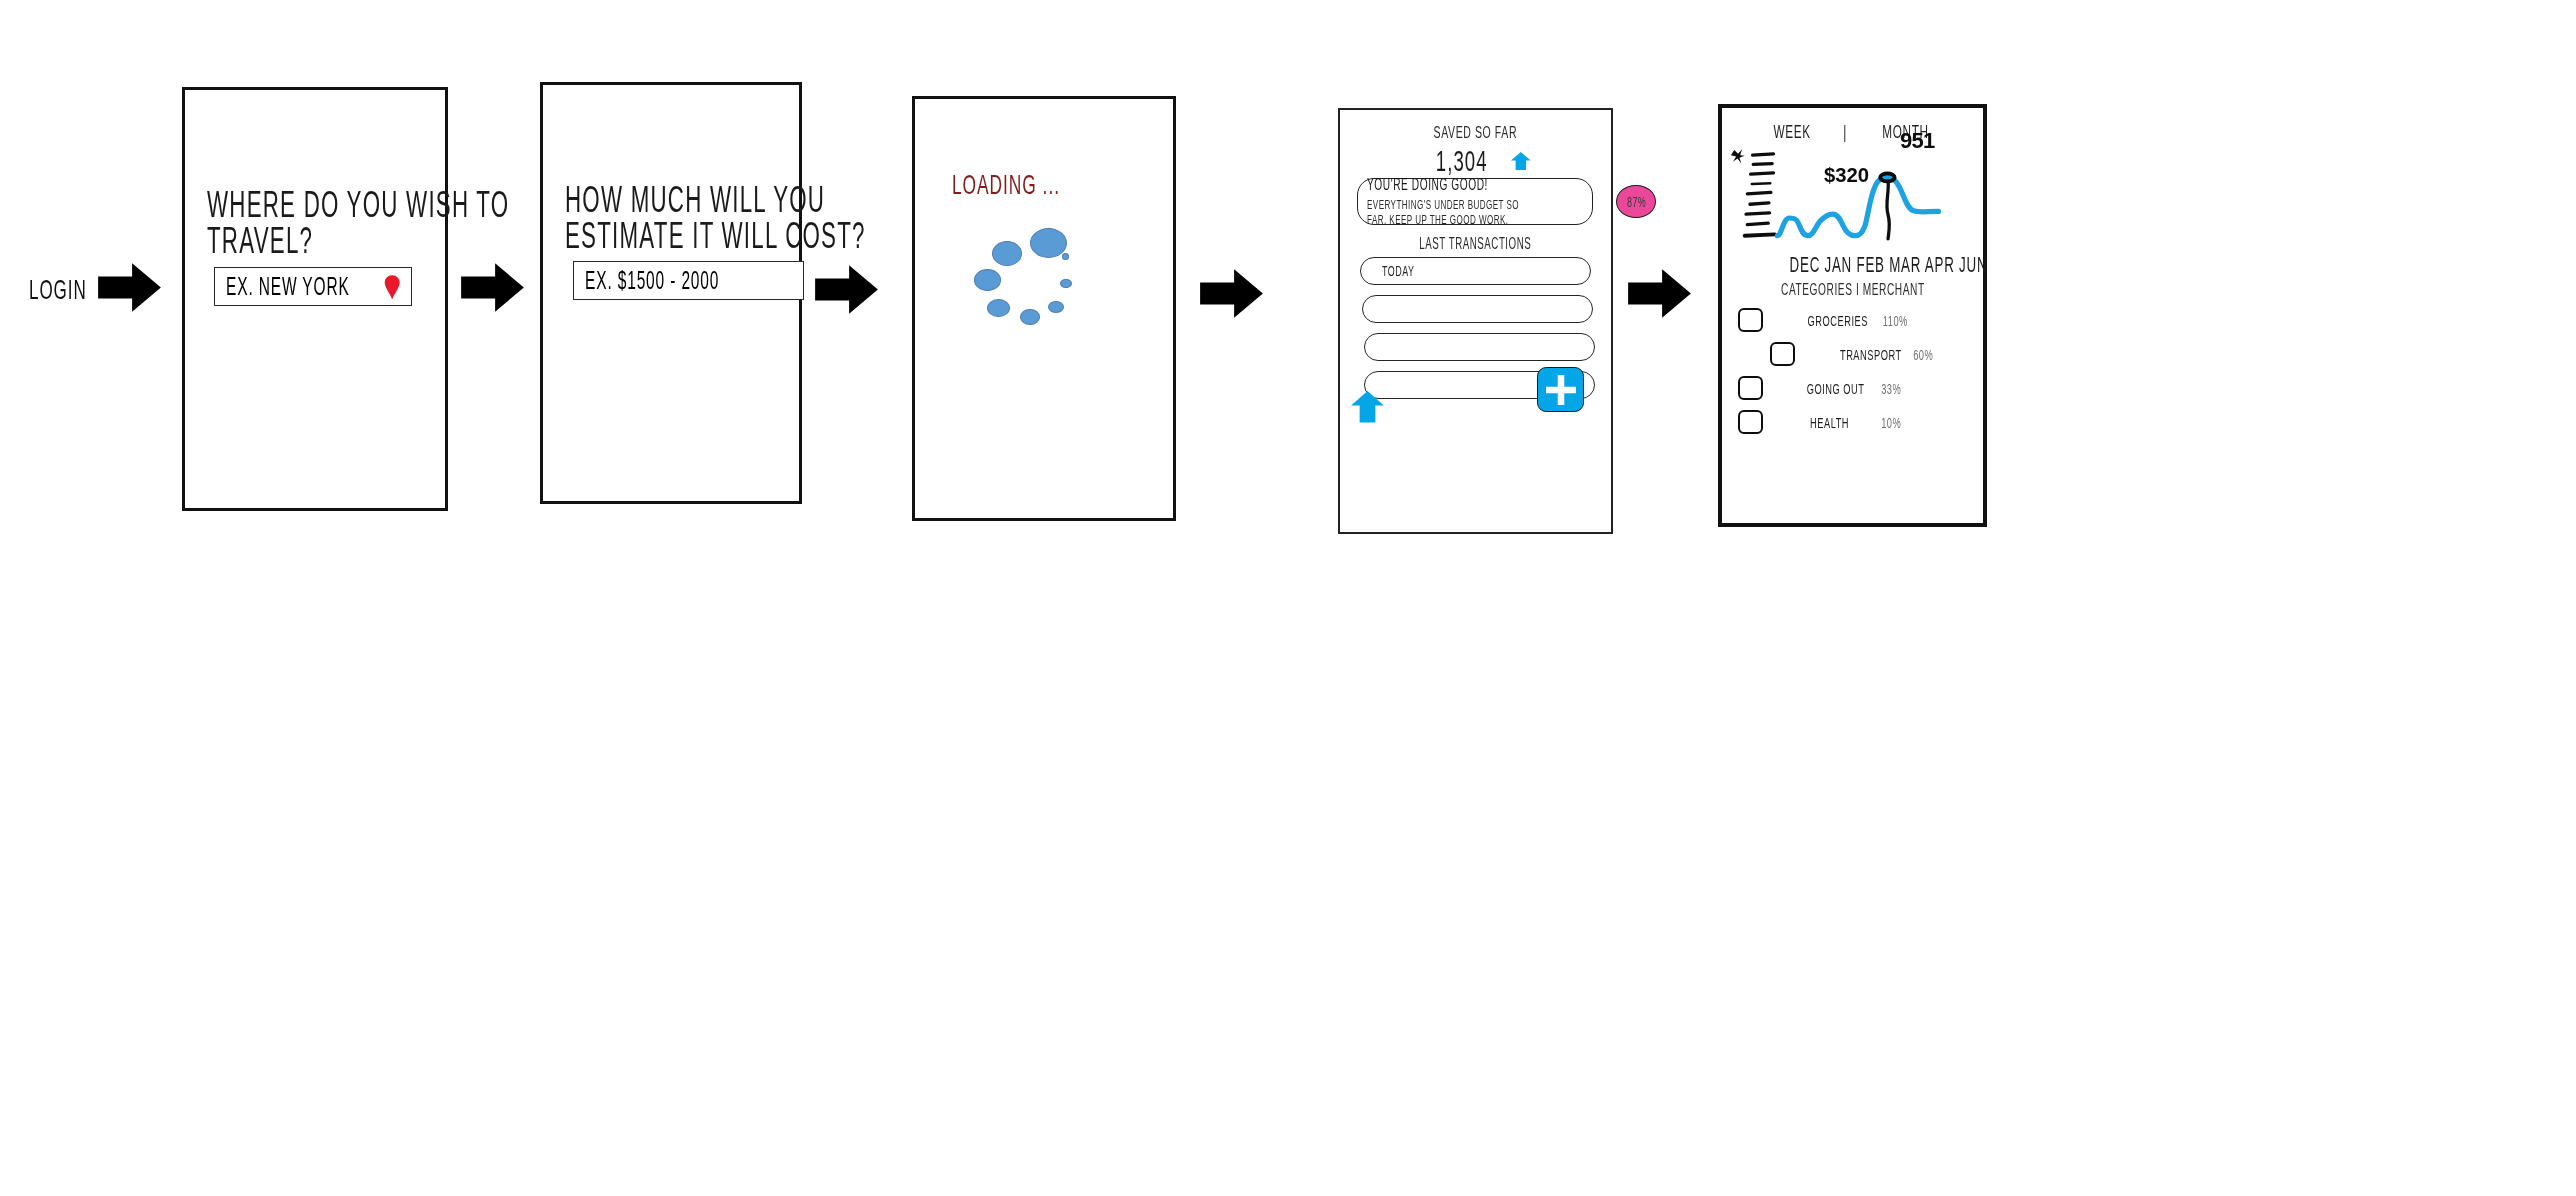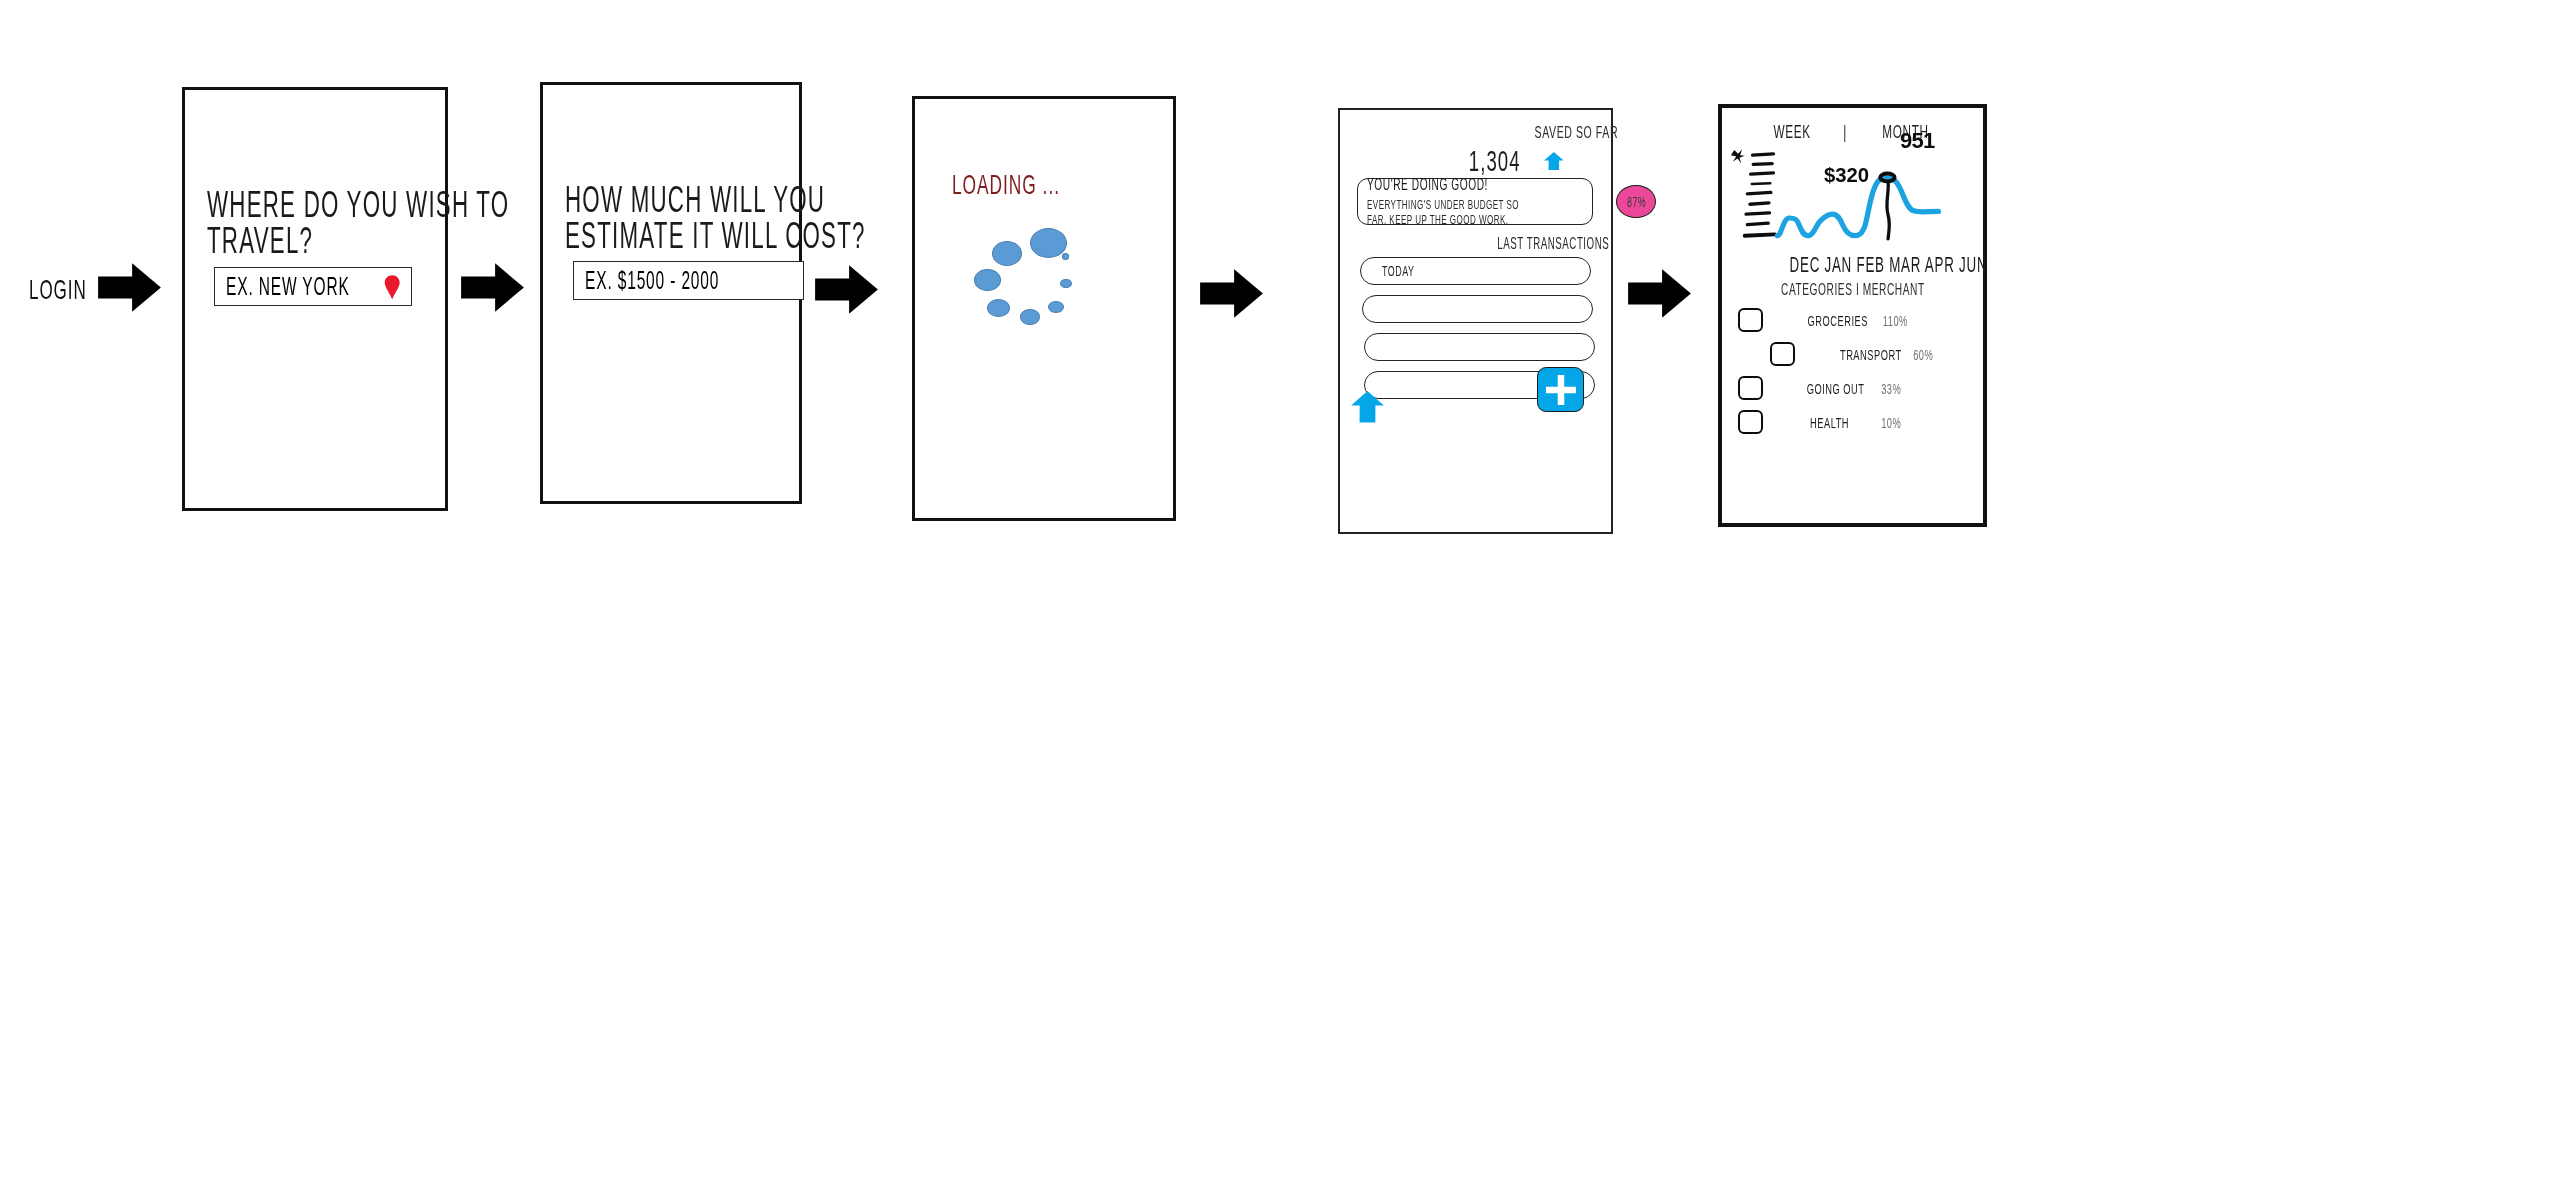--- a/index.html
+++ b/index.html
@@ -60,30 +60,30 @@
 
   #pin-icon{position:absolute;right:9.2px;top:50%;transform:translateY(-50%);width:18.4px;height:25px;}
   #pin-icon svg{display:block;width:100%;height:100%;}
 
   
   #loading-label{position:absolute;left:37px;top:70px;font-size:28px;color:#7f1d1d;}
   #spinner{position:absolute;left:39px;top:129px;width:190px;height:151px;}
   .dot{position:absolute;border-radius:50%;background:#5B9BD5;border:1.3px solid #4d7fb0;box-sizing:border-box;}
 
   
-  .s4-center{position:absolute;left:0;width:100%;text-align:right;padding-left:33px;}
+  .s4-center{position:absolute;left:0;width:100%;text-align:center;}
   #saved-label{top:13px;font-size:17px;color:#2a2a2a;}
   #saved-row{top:34px;display:flex;align-items:center;justify-content:center;gap:7.9px;}
   #saved-amount{font-size:30px;color:#1c1c1c;}
   #saved-trend-icon{width:19.7px;height:18.4px;}
   #saved-trend-icon svg{display:block;width:100%;height:100%;}
 
   #tip-card{
     position:absolute;left:17px;top:68px;width:236px;height:47px;
-    border:1.3px solid #222;border-radius:11px;box-sizing:border-box;background:#fff;
+    border:1.3px solid #222;border-radius:17px;box-sizing:border-box;background:#fff;
     display:flex;align-items:center;padding:0 9.2px;
   }
   #tip-text-block{flex:1;}
   #tip-title{font-size:16.4px;color:#171717;display:block;}
   #tip-body{font-size:13px;color:#2b2b2b;display:block;margin-top:2.6px;line-height:1.18;}
   #tip-badge{
     width:38px;height:31.5px;border-radius:50%;background:#ec4899;border:1.3px solid #1c1c1c;
     display:flex;align-items:center;justify-content:center;flex:0 0 auto;margin-left:3.9px;
   }
   #tip-badge-text{font-size:14.4px;color:#3a3a3a;}

